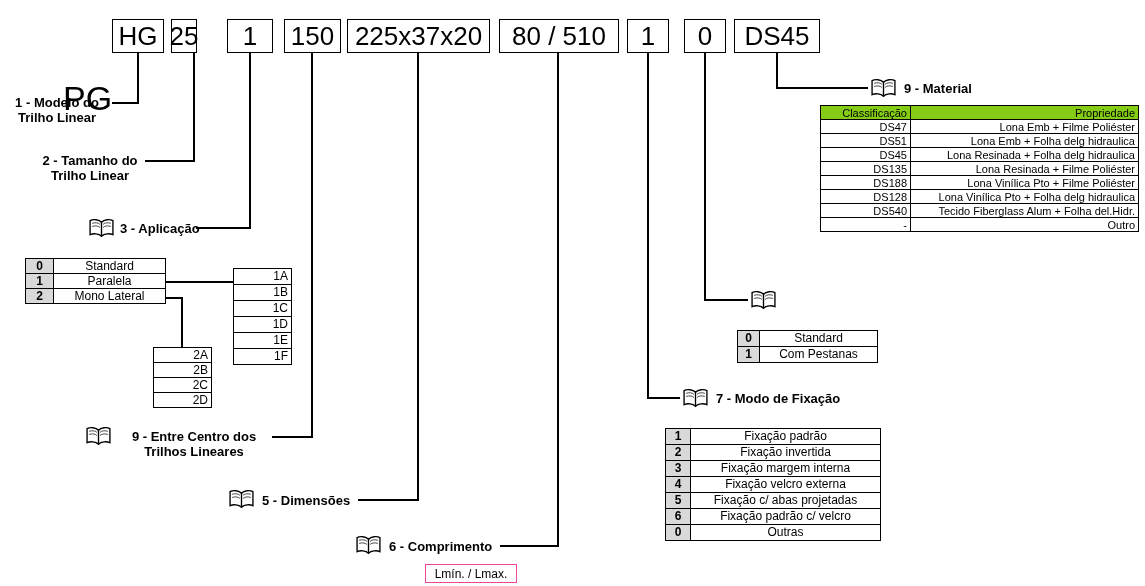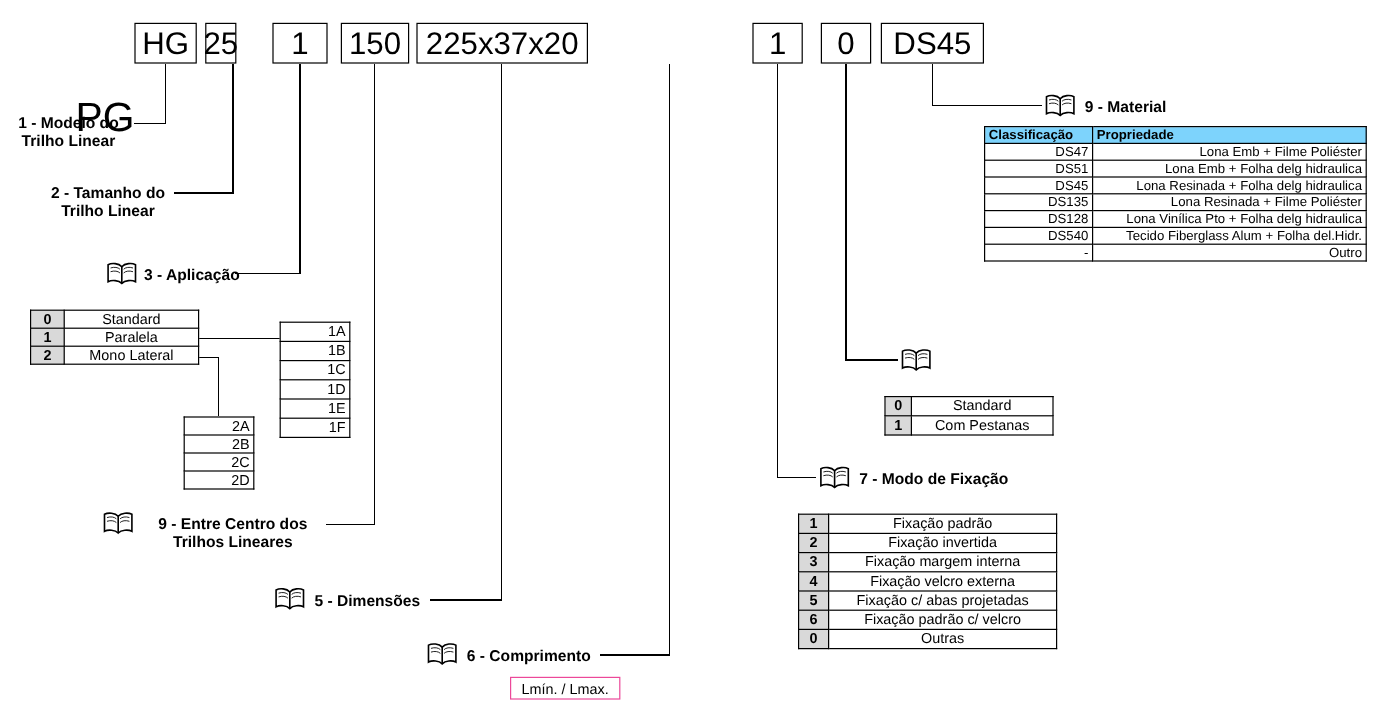--- a/index.html
+++ b/index.html
@@ -8,21 +8,21 @@
   .canvas { position:relative; width:1145px; height:586px; background:#fff; overflow:hidden; }
   .lines { position:absolute; left:0; top:0; width:1145px; height:586px; }
   .code-prefix { position:absolute; top:37px; height:34px; display:flex; align-items:center; font-size:34px;margin-top:44px; }
   .code-box { position:absolute; top:19px; height:34px; border:1px solid #000; display:flex; align-items:center; justify-content:center; font-size:26px; white-space:nowrap; }
   .dlabel { position:absolute; font-size:13px; font-weight:bold; line-height:15px; white-space:nowrap; }
   .dlabel.center { text-align:center; white-space:normal; }
   .icon-book { position:absolute; width:27px; height:21px; }
   .tbl { position:absolute; border-collapse:collapse; font-size:12px; background:#fff; }
   .tbl td, .tbl th { border:1px solid #000; padding:0 3px; line-height:13px; white-space:nowrap; }
   .tbl .num { background:#d9d9d9; font-weight:bold; text-align:center; }
-  .tbl th { background:#7dd3fc; font-weight:bold; text-align:left; }
+  .tbl th { background:#84cc16; font-weight:normal; text-align:right; }
   .tbl .c { text-align:right; }
   .tbl .l { text-align:center; }
   .t-apl td { height:15px; }
   .t-apl .num { width:28px; }
   .t-apl .lbl { width:112px; }
   .t-opt td { height:16px; width:58px; }
   .t-opt2 td { height:15px; width:58px; }
   .t-ace td { height:16px; }
   .t-ace .num { width:22px; }
   .t-ace .lbl { width:118px; }
@@ -53,20 +53,21 @@
     <polyline points="165,282 233,282" fill="none" stroke="#000" stroke-width="1.2"></polyline>
     <polyline points="165,298 182,298 182,347" fill="none" stroke="#000" stroke-width="1.2"></polyline>
   </svg>
 
   <div class="code-prefix" style="left:63px">PG</div>
   <div class="code-box" style="left:112px;width:52px">HG</div>
   <div class="code-box" style="left:171px;width:26px">25</div>
   <div class="code-box" style="left:227px;width:46px">1</div>
   <div class="code-box" style="left:284px;width:57px">150</div>
   <div class="code-box" style="left:347px;width:143px">225x37x20</div>
+  <div class="code-box" style="left:499px;width:120px">80 / 510</div>
   <div class="code-box" style="left:627px;width:42px">1</div>
   <div class="code-box" style="left:684px;width:42px">0</div>
   <div class="code-box" style="left:734px;width:86px">DS45</div>
 
   <div class="dlabel center" style="left:2px;top:95px;width:110px">
     <span style="display:block">1 - Modelo do</span>
     <span style="display:block">Trilho Linear</span>
   </div>
 
   <div class="dlabel center" style="left:35px;top:153px;width:110px">
@@ -252,20 +253,24 @@
     </tr>
     <tr>
       <td class="col1 c">DS45</td>
       <td class="col2 c">Lona Resinada + Folha delg hidraulica</td>
     </tr>
     <tr>
       <td class="col1 c">DS135</td>
       <td class="col2 c">Lona Resinada + Filme Poliéster</td>
     </tr>
     <tr>
+      <td class="col1 c">DS188</td>
+      <td class="col2 c">Lona Vinílica Pto + Filme Poliéster</td>
+    </tr>
+    <tr>
       <td class="col1 c">DS128</td>
       <td class="col2 c">Lona Vinílica Pto + Folha delg hidraulica</td>
     </tr>
     <tr>
       <td class="col1 c">DS540</td>
       <td class="col2 c">Tecido Fiberglass Alum + Folha del.Hidr.</td>
     </tr>
     <tr>
       <td class="col1 c">-</td>
       <td class="col2 c">Outro</td>

